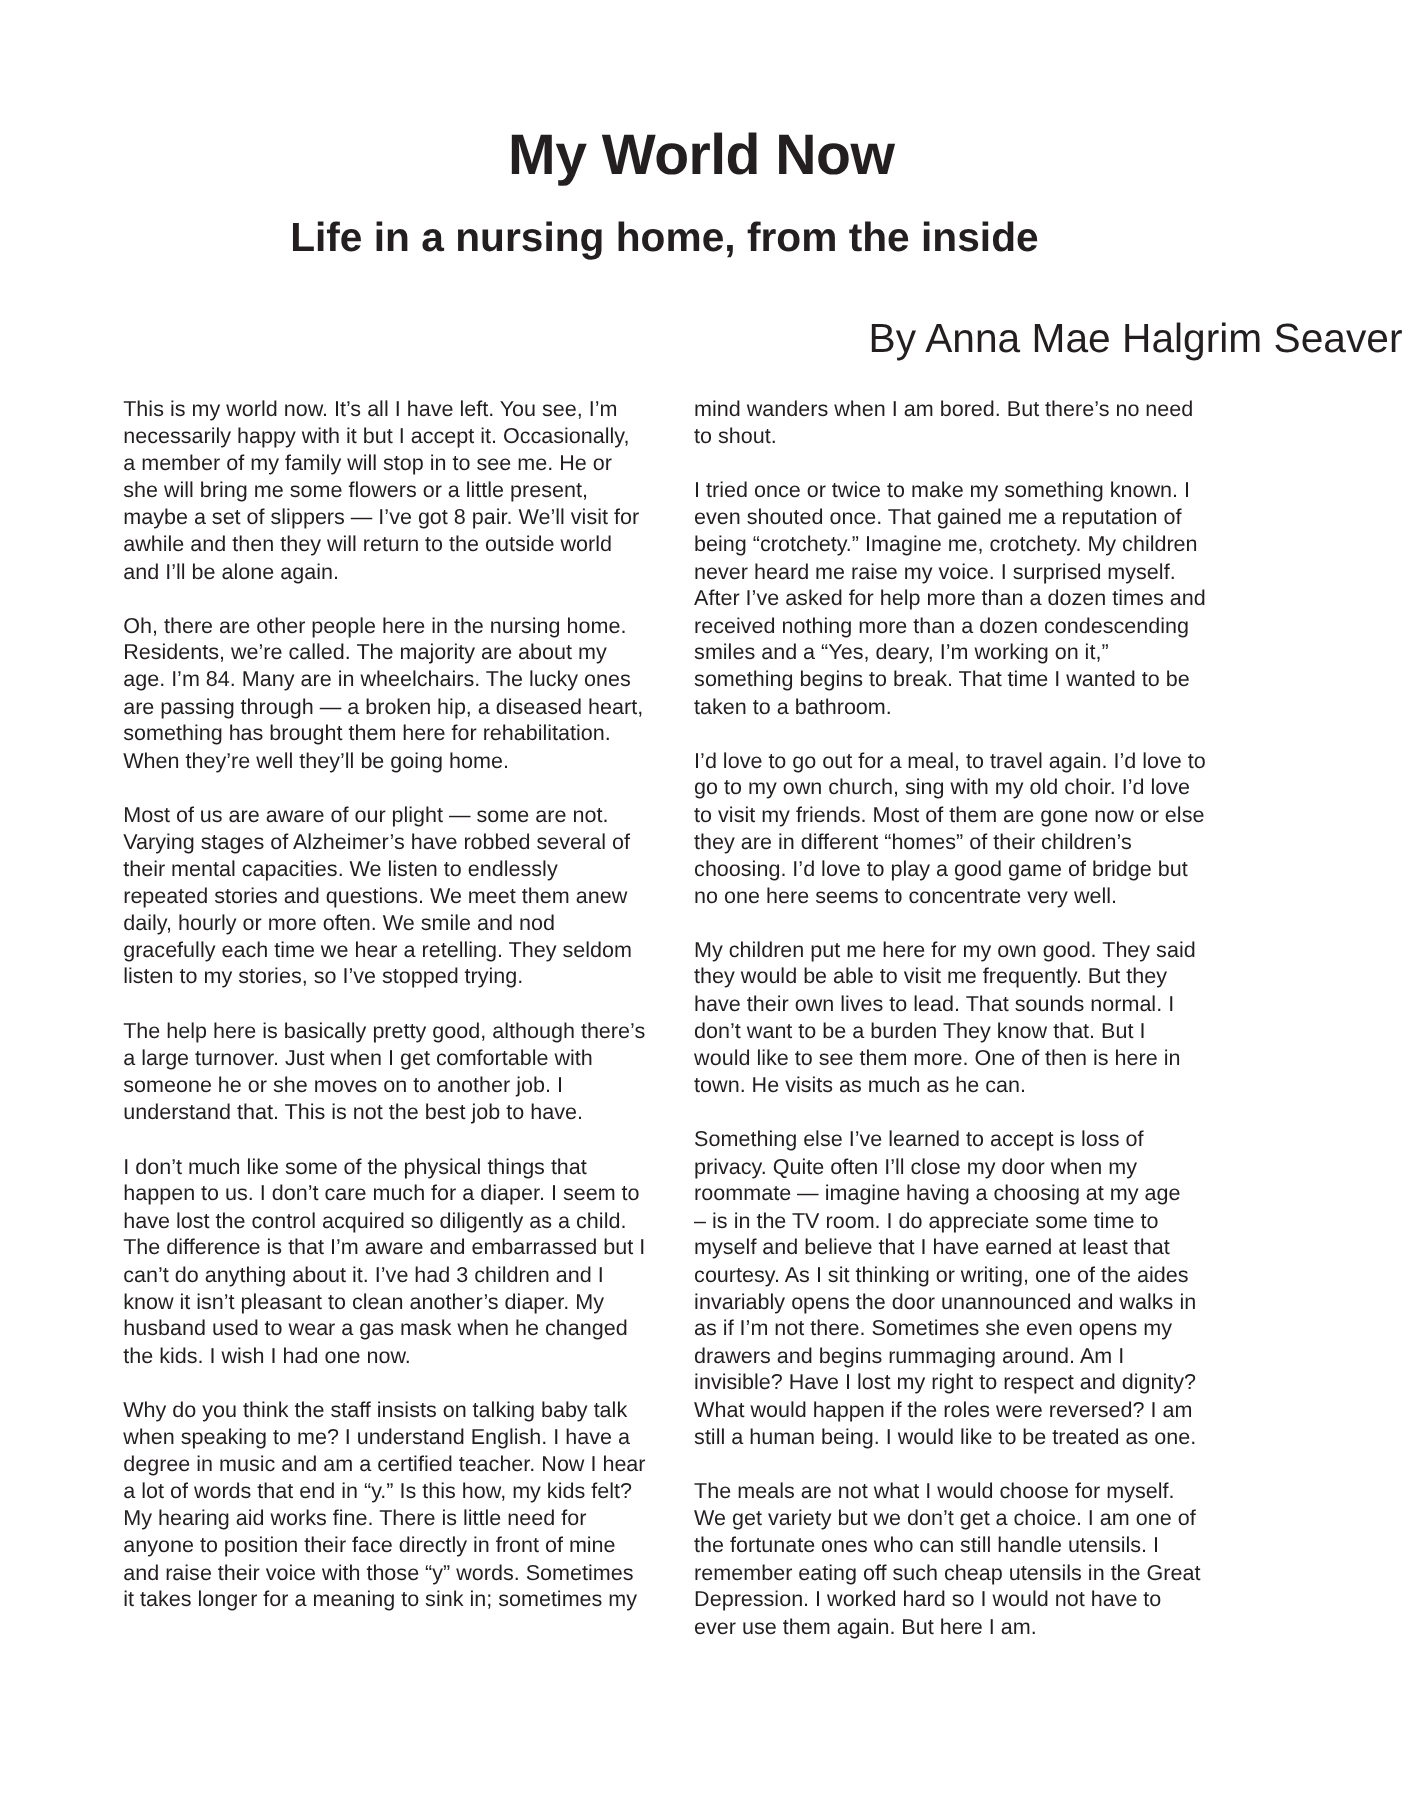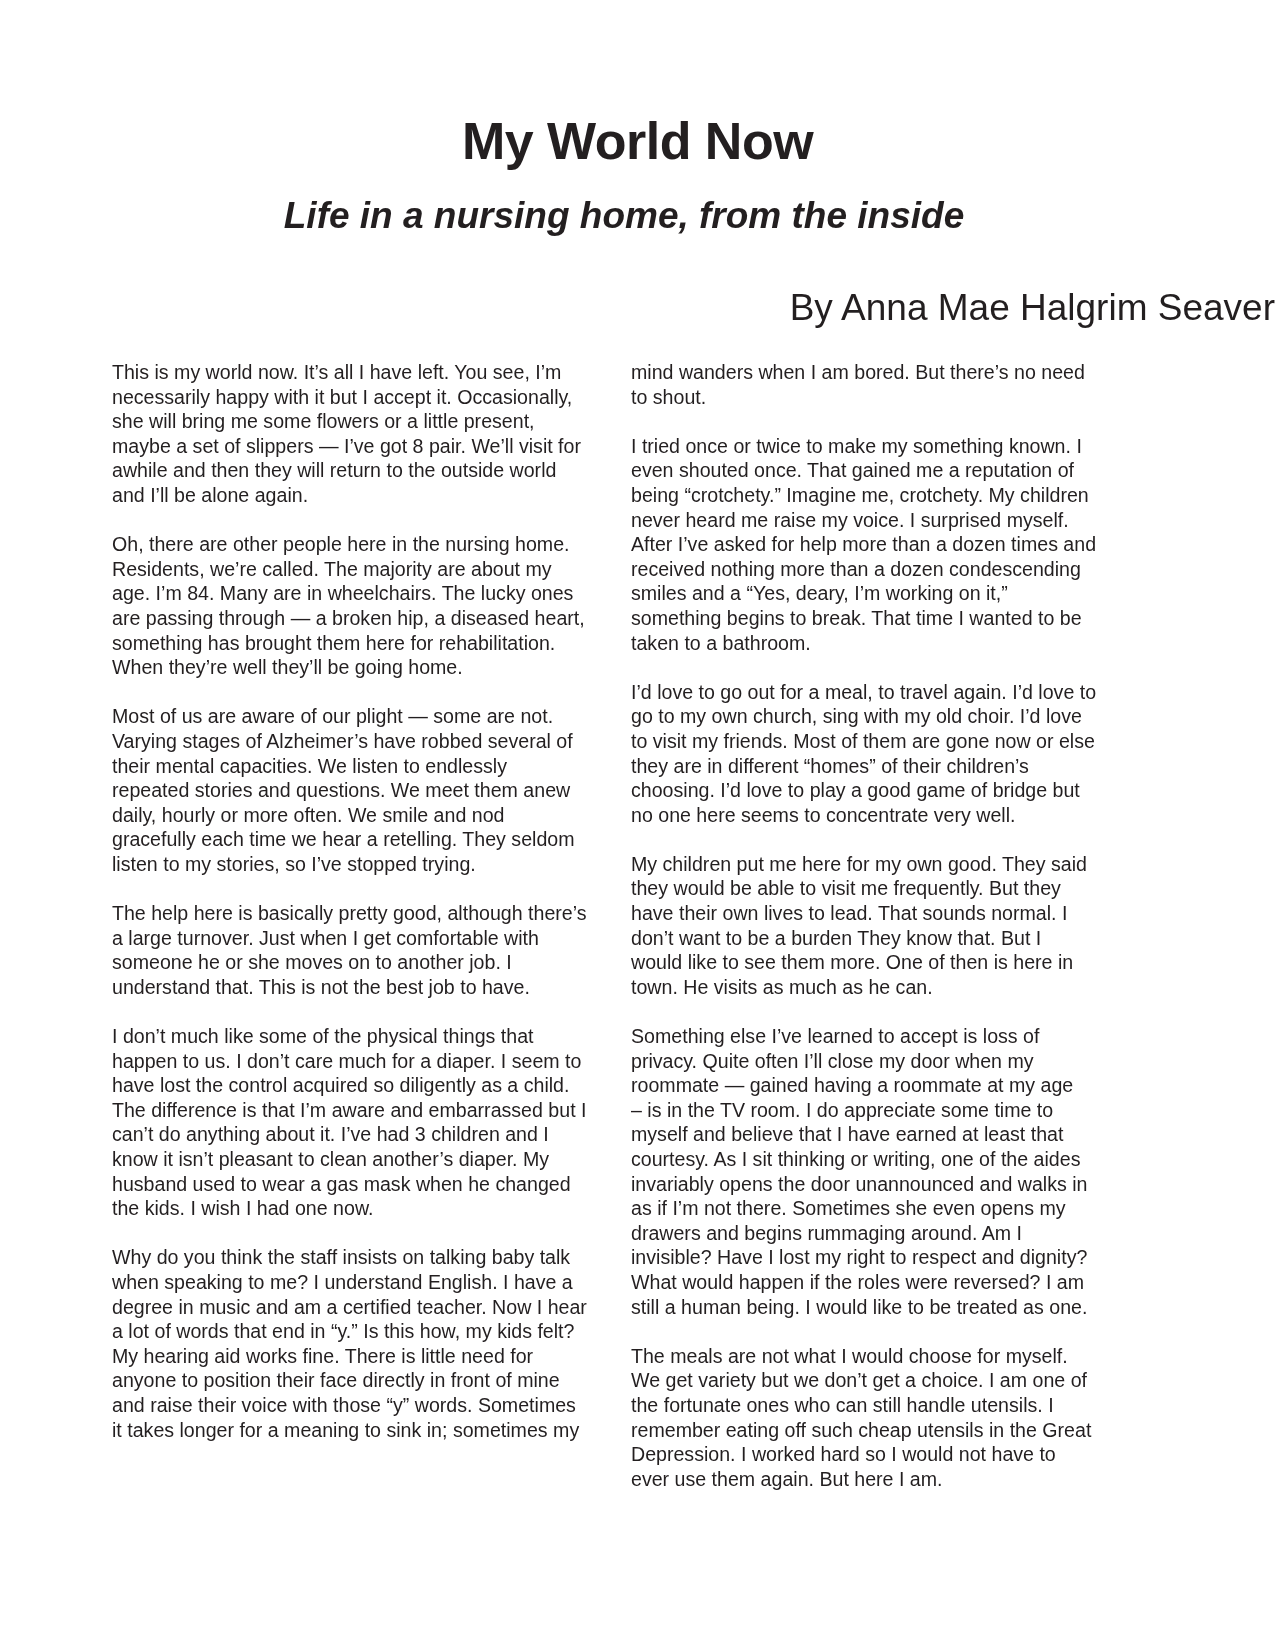--- a/index.html
+++ b/index.html
@@ -8,23 +8,22 @@
       color: #231f20;
       font-family: "Liberation Sans", sans-serif;
     }
     .title {
       position: absolute; left: 0; top: 96px; width: 1275px;
       text-align: center; font-weight: bold; font-size: 52px; line-height: 90px;
       letter-spacing: -0.5px; margin: 0;
     }
     .subtitle {
       position: absolute; left: 0; top: 194px; width: 1208px;
-      text-align: center; font-style: italic; font-size: 37px; line-height: 44px;
+      text-align: center; font-size: 37px; line-height: 44px;
       margin: 0;
-      padding-left: 20px;
     }
     .byline {
       position: absolute; left: 0; top: 286px; width: 1275px;
       text-align: right; font-size: 37px; line-height: 44px; margin: 0;
     }
     .column {
       position: absolute; top: 360px; width: 510px;
       font-size: 19.6px; line-height: 24.6px;
     }
     .col-left { left: 112px; }
@@ -36,20 +35,21 @@
 <body>
 
 <h1 class="title">My World Now</h1>
 <h2 class="subtitle">Life in a nursing home, from the inside</h2>
 <div class="byline">By Anna Mae Halgrim Seaver</div>
 
 <div class="column col-left">
     <p class="para">
       <span class="line">This is my world now. It’s all I have left. You see, I’m</span>
       <span class="line">necessarily happy with it but I accept it. Occasionally,</span>
+      <span class="line">a member of my family will stop in to see me. He or</span>
       <span class="line">she will bring me some flowers or a little present,</span>
       <span class="line">maybe a set of slippers — I’ve got 8 pair. We’ll visit for</span>
       <span class="line">awhile and then they will return to the outside world</span>
       <span class="line">and I’ll be alone again.</span>
     </p>
     <p class="para">
       <span class="line">Oh, there are other people here in the nursing home.</span>
       <span class="line">Residents, we’re called. The majority are about my</span>
       <span class="line">age. I’m 84. Many are in wheelchairs. The lucky ones</span>
       <span class="line">are passing through — a broken hip, a diseased heart,</span>
@@ -120,21 +120,21 @@
       <span class="line">My children put me here for my own good. They said</span>
       <span class="line">they would be able to visit me frequently. But they</span>
       <span class="line">have their own lives to lead. That sounds normal. I</span>
       <span class="line">don’t want to be a burden They know that. But I</span>
       <span class="line">would like to see them more. One of then is here in</span>
       <span class="line">town. He visits as much as he can.</span>
     </p>
     <p class="para">
       <span class="line">Something else I’ve learned to accept is loss of</span>
       <span class="line">privacy. Quite often I’ll close my door when my</span>
-      <span class="line">roommate — gained having a roommate at my age</span>
+      <span class="line">roommate — imagine having a choosing at my age</span>
       <span class="line">– is in the TV room.  I do appreciate some time to</span>
       <span class="line">myself and believe that I have earned at least that</span>
       <span class="line">courtesy. As I sit thinking or writing, one of the aides</span>
       <span class="line">invariably opens the door unannounced and walks in</span>
       <span class="line">as if I’m not there. Sometimes she even opens my</span>
       <span class="line">drawers and begins rummaging around. Am I</span>
       <span class="line">invisible? Have I lost my right to respect and dignity?</span>
       <span class="line">What would happen if the roles were reversed? I am</span>
       <span class="line">still a human being. I would like to be treated as one.</span>
     </p>

